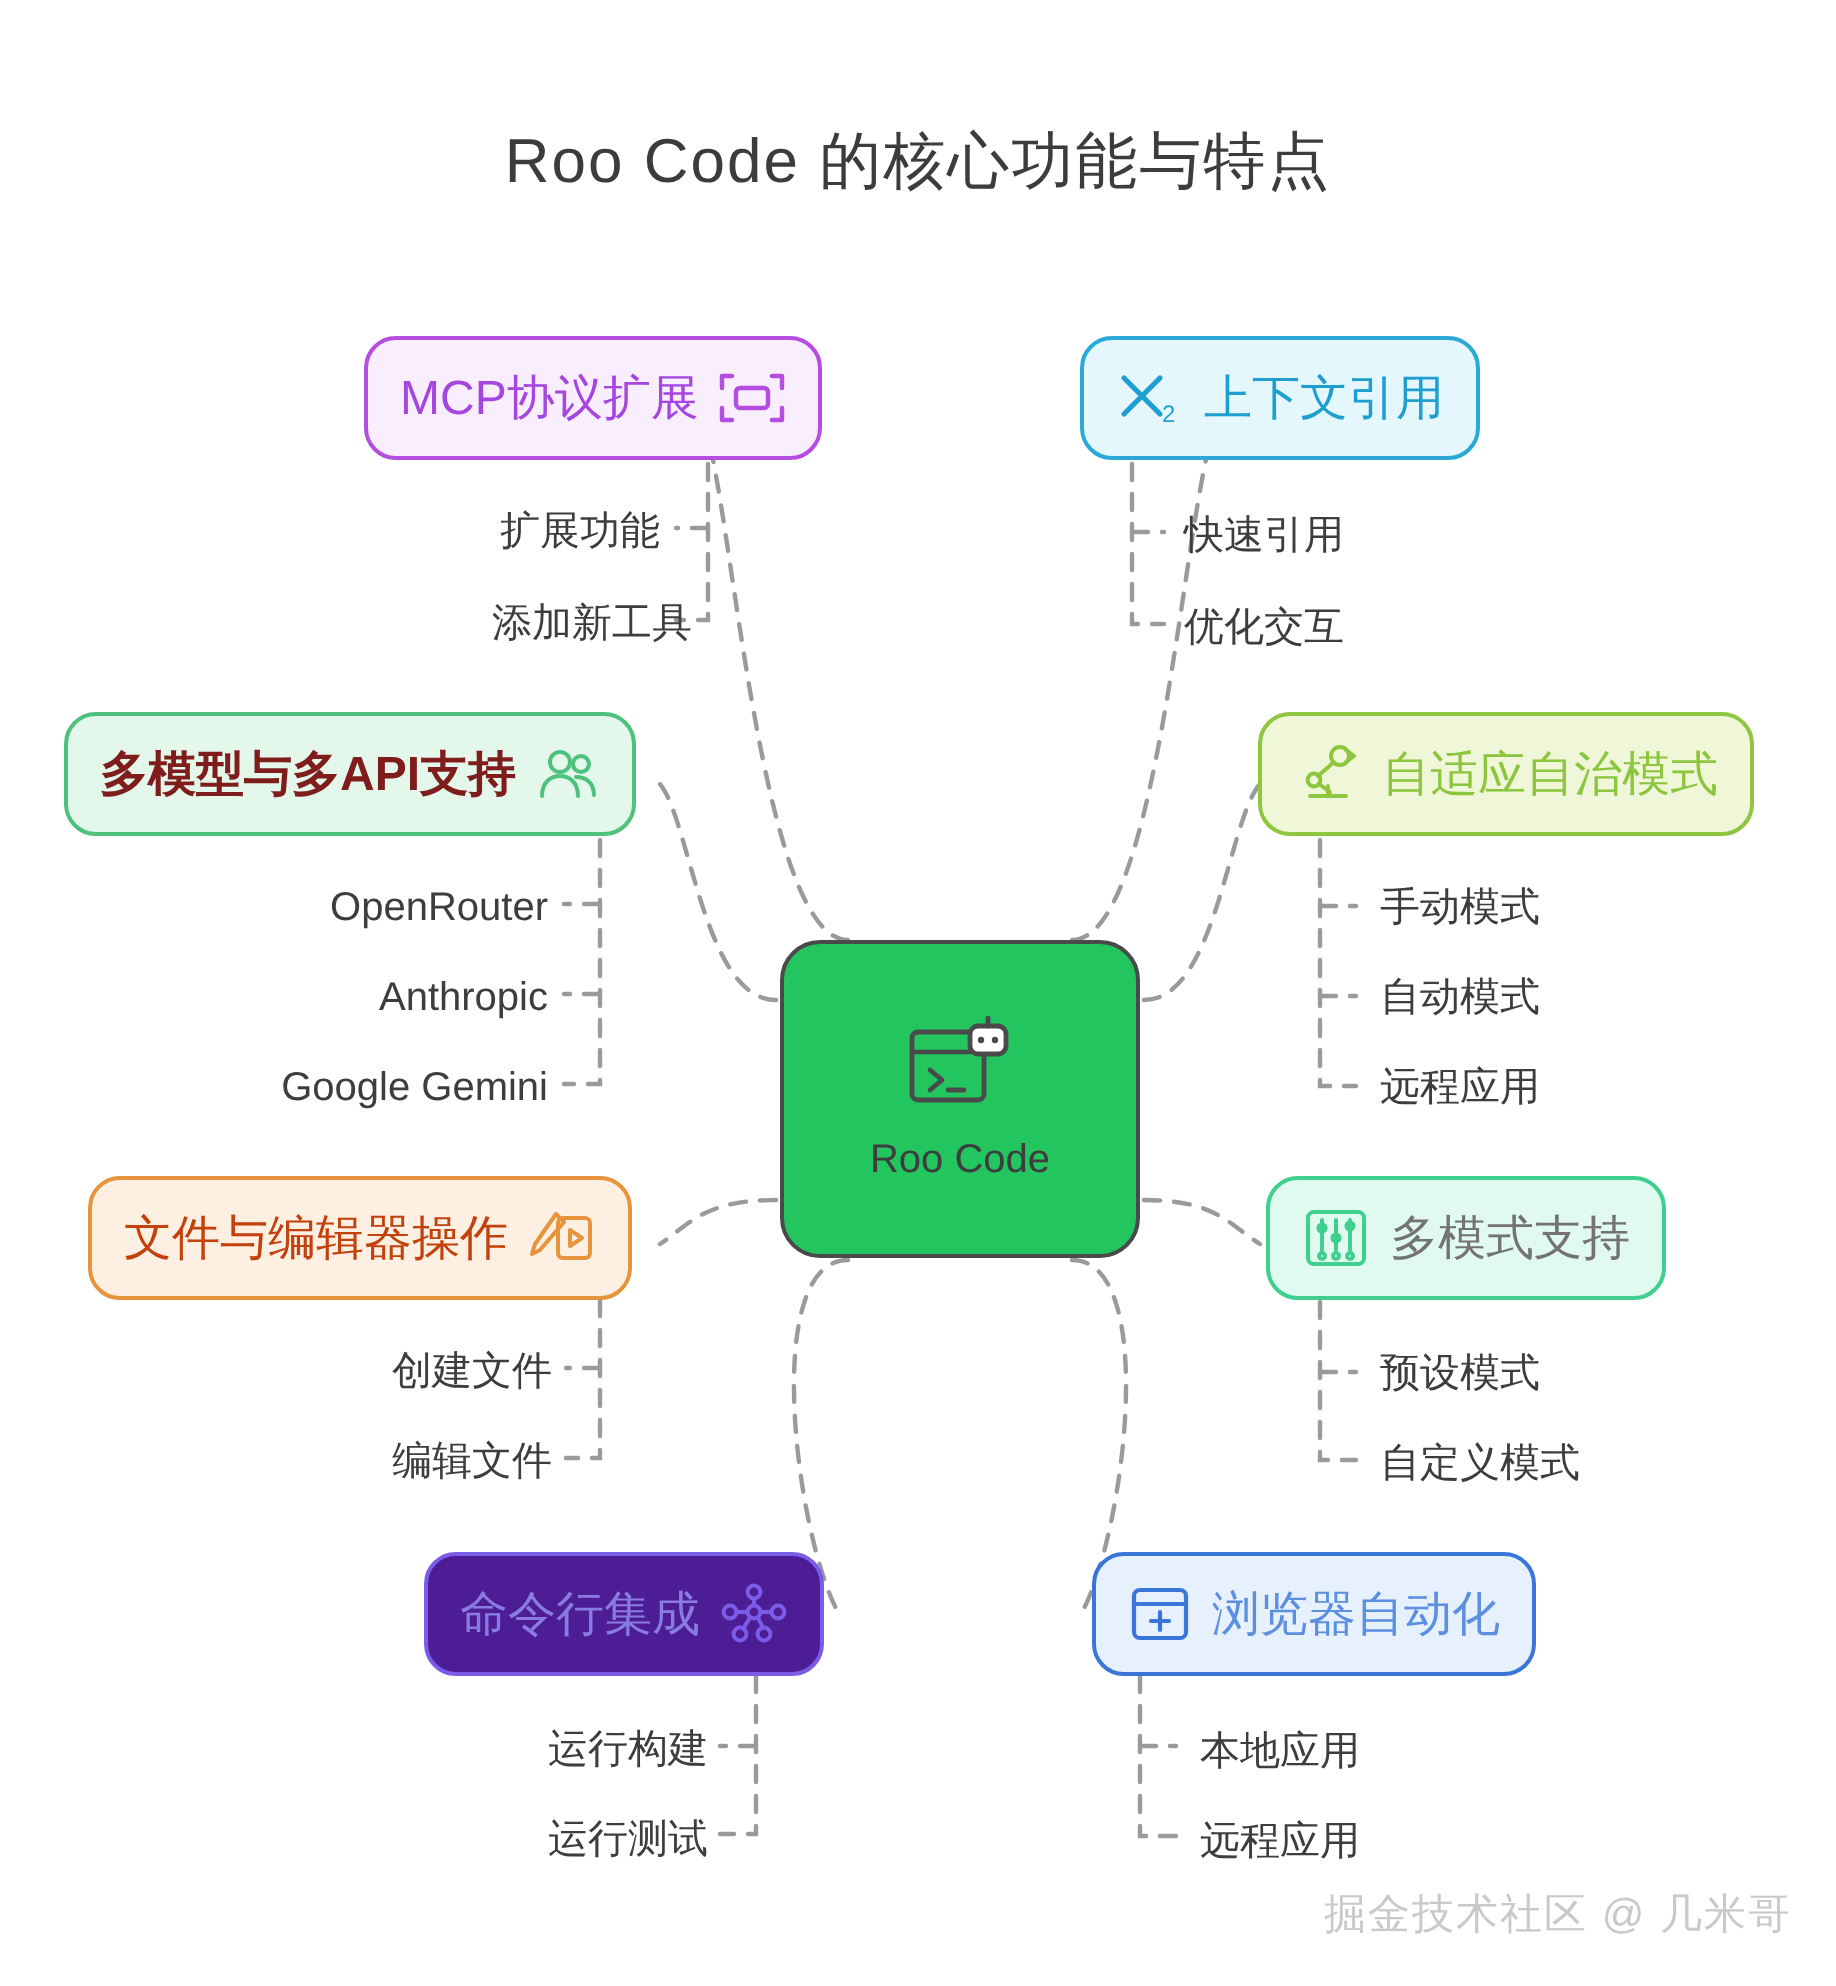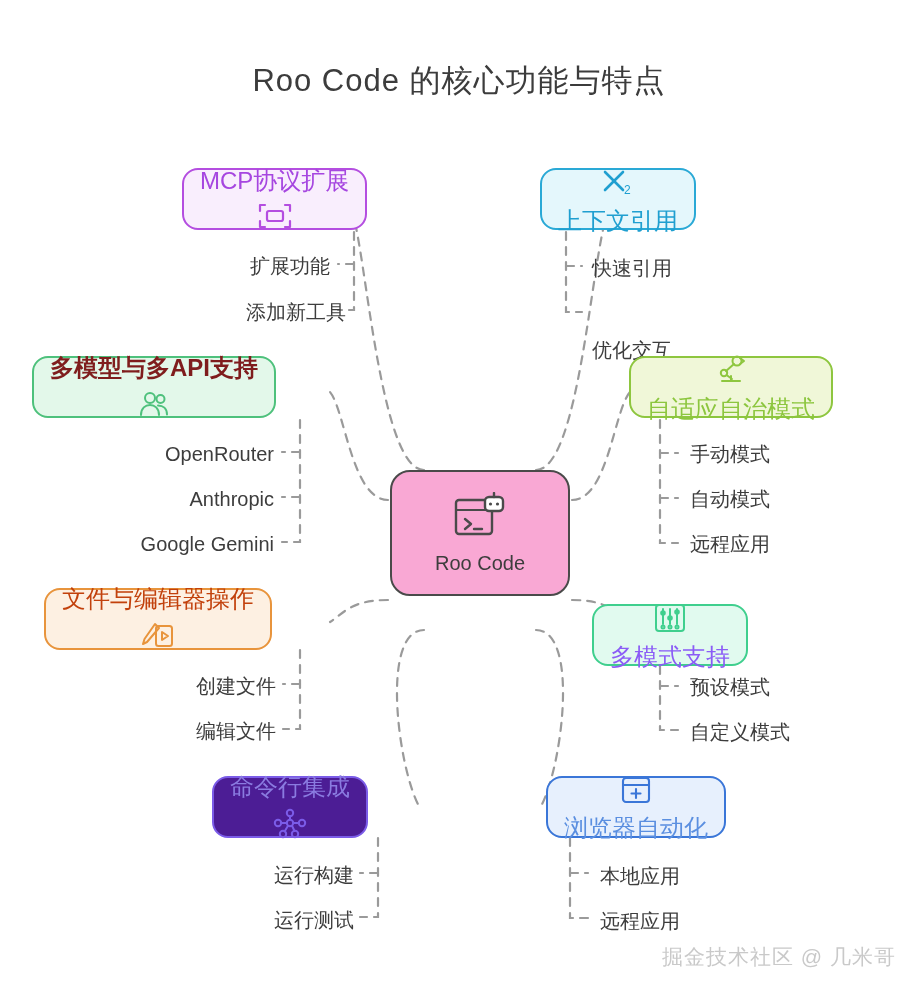--- a/index.html
+++ b/index.html
@@ -43,33 +43,32 @@
     border: 2.5px solid #999;
     display: flex;
     align-items: center;
     justify-content: center;
     gap: 10px;
     padding: 0 16px;
     height: 62px;
     font-size: 24px;
     white-space: nowrap;
     z-index: 3;
-    flex-direction: column;
   }
   .node .nlabel { line-height: 1; position: relative; top: 1px; }
   .node .nicon { display: flex; align-items: center; justify-content: center; }
 
   .center-node {
     position: absolute;
     box-sizing: border-box;
     width: 180px;
-    height: 126px;
+    height: 159px;
     border-radius: 20px;
     border: 2.5px solid #4a4a4a;
-    background: #f9a8d4;
+    background: #22c55e;
     display: flex;
     flex-direction: column;
     align-items: center;
     justify-content: center;
     gap: 6px;
     z-index: 4;
   }
   .center-node .clabel {
     font-size: 20px;
     color: #3d3d3d;
@@ -185,21 +184,21 @@
     <span class="nicon">
       <svg width="34" height="32" viewBox="0 0 34 32" fill="none" stroke="#1f9fd0" stroke-width="2.6" stroke-linecap="round">
         <path d="M 4 6 L 22 24"></path>
           <path d="M 22 6 L 4 24"></path>
         <text x="23" y="28" font-size="12" fill="#1f9fd0" stroke="none" font-family="Liberation Sans, sans-serif">2</text>
       </svg>
     </span>
     <span class="nlabel">上下文引用</span>
   </div>
   <div class="leaf right-side" style="left:592px; top:258px;">快速引用</div>
-  <div class="leaf right-side" style="left:592px; top:304px;margin-top:36px;">优化交互</div>
+  <div class="leaf right-side" style="left:592px; top:304px;">优化交互</div>
 
   <div class="node" style="left:32px; top:356px; background:#e3f8ea; border-color:#4ec17c; color:#7f1d1d;font-weight:bold;">
     <span class="nlabel">多模型与多API支持</span>
     <span class="nicon">
       <svg width="32" height="30" viewBox="0 0 32 30" fill="none" stroke="#4ec17c" stroke-width="2" stroke-linecap="round" stroke-linejoin="round">
         <circle cx="12" cy="9" r="5"></circle>
         <path d="M 3 26 C 3 19 7.5 16 12 16 C 16.5 16 21 19 21 26"></path>
         <circle cx="22.5" cy="10" r="4"></circle>
         <path d="M 20 16.5 C 25 16.5 29 19.5 29 25.5"></path>
       </svg>
@@ -233,21 +232,21 @@
       <svg width="34" height="32" viewBox="0 0 34 32" fill="none" stroke="#e8943c" stroke-width="2" stroke-linecap="round" stroke-linejoin="round">
         <rect x="15" y="6" width="16" height="20" rx="2.5"></rect>
         <path d="M 21 12 L 27 16 L 21 20 Z"></path>
         <path d="M 14 4 L 18 8 L 6 22 L 2 24 L 3.5 19 Z"></path>
       </svg>
     </span>
   </div>
   <div class="leaf left-side" style="left:276px; top:676px;">创建文件</div>
   <div class="leaf left-side" style="left:276px; top:721px;">编辑文件</div>
 
-  <div class="node" style="left:592px; top:588px; background:#e1faef; border-color:#3fcf8e; color:#8b5cf6;margin-top:16px;">
+  <div class="node" style="left:633px; top:588px; background:#e1faef; border-color:#3fcf8e; color:#737373;">
     <span class="nicon">
       <svg width="34" height="32" viewBox="0 0 34 32" fill="none" stroke="#3fcf8e" stroke-width="2" stroke-linecap="round" stroke-linejoin="round">
         <rect x="3" y="3" width="28" height="26" rx="3"></rect>
         <path d="M 10 7 L 10 22"></path>
           <path d="M 17 7 L 17 22"></path>
           <path d="M 24 7 L 24 22"></path>
         <circle cx="10" cy="11" r="1.8"></circle>
           <circle cx="17" cy="16" r="1.8"></circle>
           <circle cx="24" cy="10" r="1.8"></circle>
         <circle cx="10" cy="25" r="1.5"></circle>

